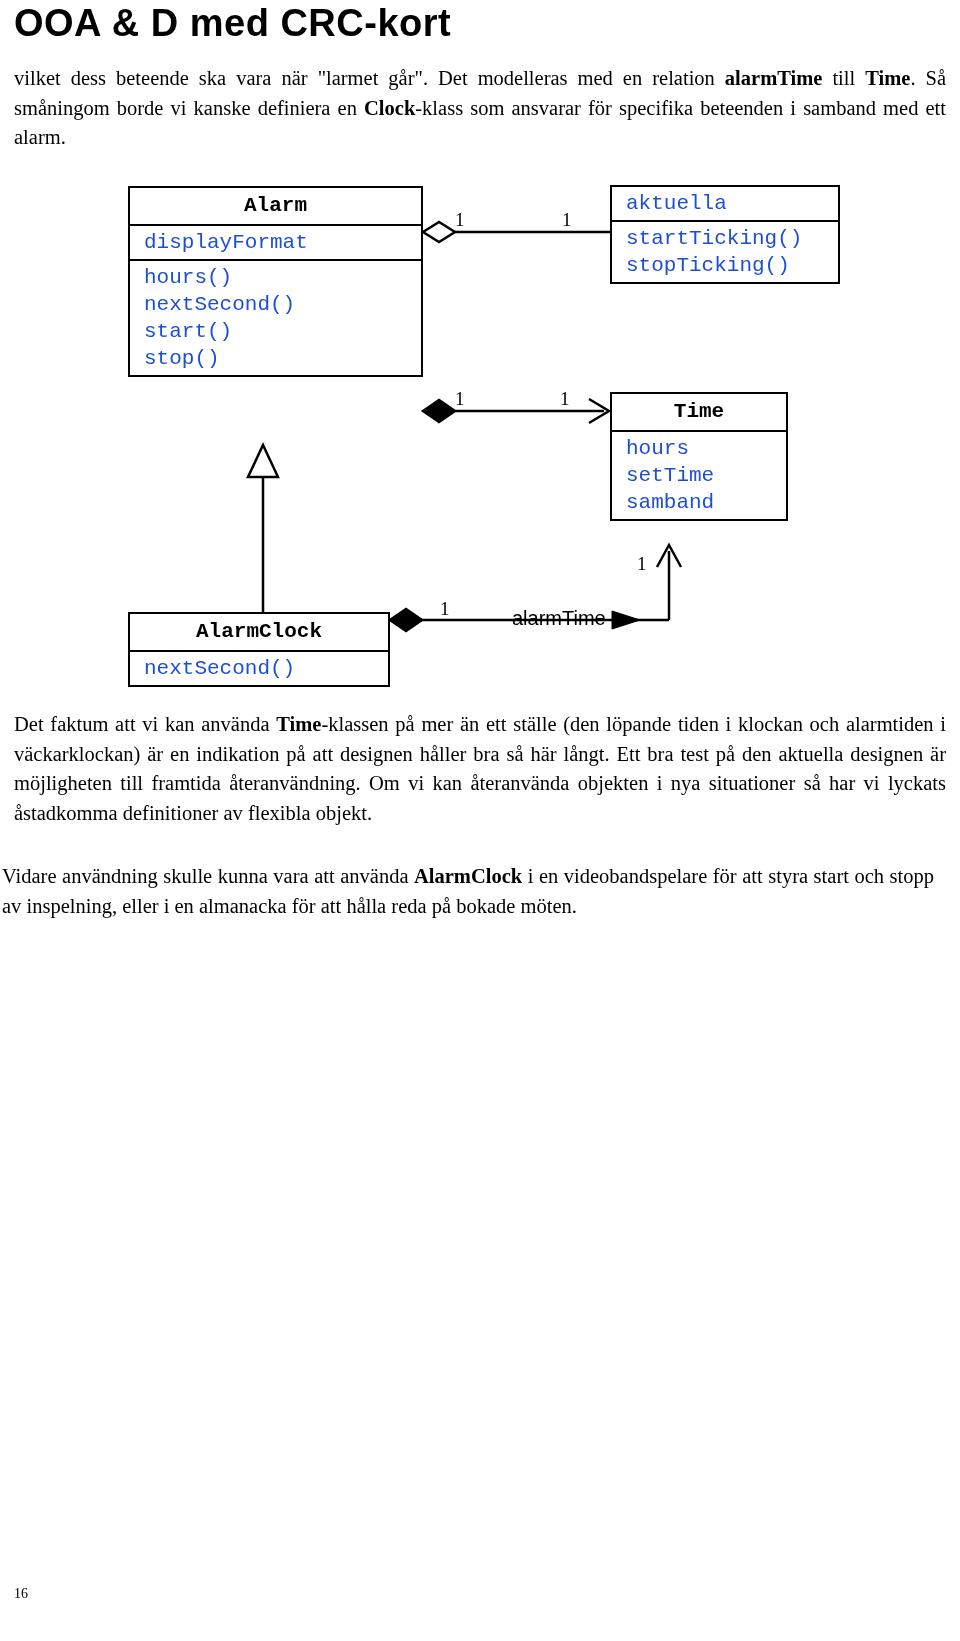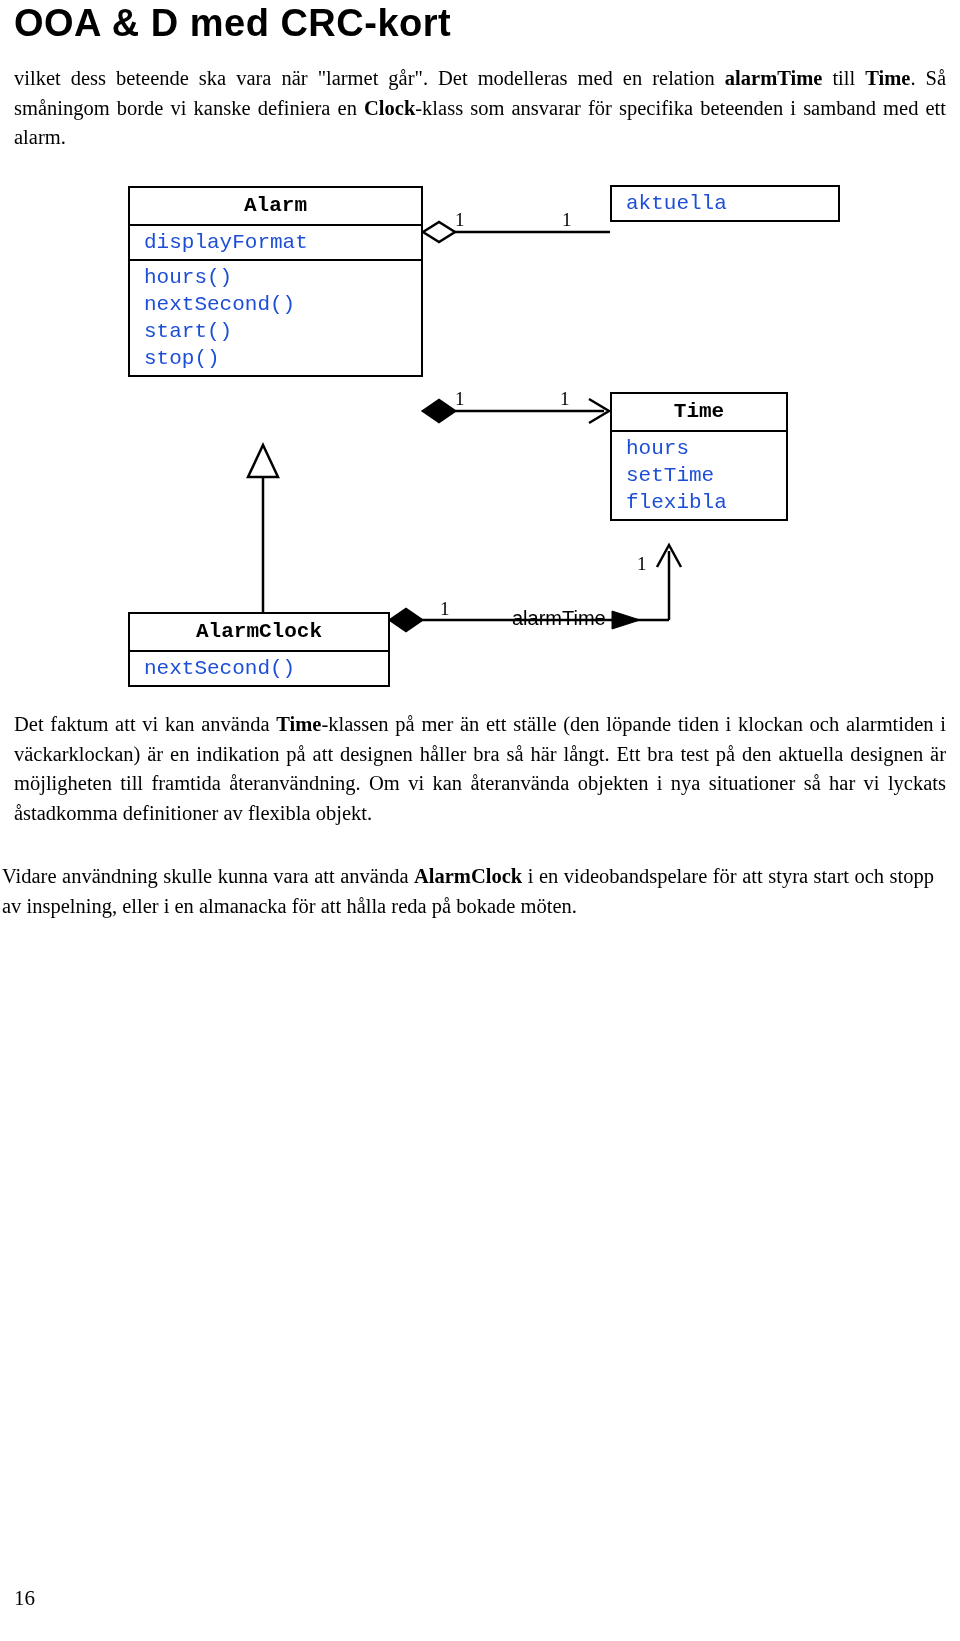--- a/index.html
+++ b/index.html
@@ -101,21 +101,21 @@
     width: 960px; height: 530px;
     overflow: visible;
   }
 
   
   #page-number {
     position: absolute;
     left: 14px;
     top: 1586px;
     font-family: "Liberation Serif", "DejaVu Serif", serif;
-    font-size: 21px;
+    font-size: 14px;
     text-align: center;
   }
 </style>
 </head>
 <body>
 
 <div class="page-title">OOA &amp; D med CRC-kort</div>
 
 <div class="para" id="intro-para">vilket dess beteende ska vara när "larmet går". Det modelleras med en relation <b>alarmTime</b> till <b>Time</b>. Så småningom borde vi kanske definiera en <b>Clock</b>-klass som ansvarar för specifika beteenden i samband med ett alarm.</div>
 
@@ -158,28 +158,32 @@
       <div class="uml-member">nextSecond()</div>
       <div class="uml-member">start()</div>
       <div class="uml-member">stop()</div>
     </div>
   </div>
 
   <div class="uml-box" id="box-secondsticker" style="left:610px; top:15px; width:230px;">
     <div class="uml-compartment">
       <div class="uml-member">aktuella</div>
     </div>
+    <div class="uml-compartment">
+      <div class="uml-member">startTicking()</div>
+      <div class="uml-member">stopTicking()</div>
+    </div>
   </div>
 
   <div class="uml-box" id="box-time" style="left:610px; top:222px; width:178px;">
     <div class="uml-compartment uml-name">Time</div>
     <div class="uml-compartment">
       <div class="uml-member">hours</div>
       <div class="uml-member">setTime</div>
-      <div class="uml-member">flexibla</div>
+      <div class="uml-member">samband</div>
     </div>
   </div>
 
   <div class="uml-box" id="box-alarmclock" style="left:128px; top:442px; width:262px;">
     <div class="uml-compartment uml-name">AlarmClock</div>
     <div class="uml-compartment">
       <div class="uml-member">nextSecond()</div>
     </div>
   </div>
 

